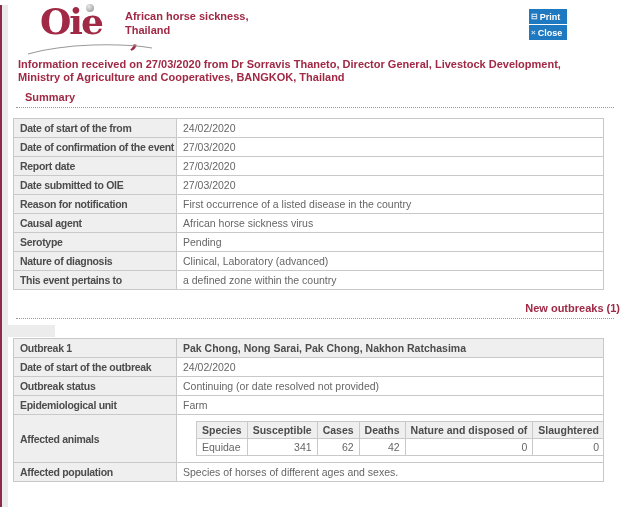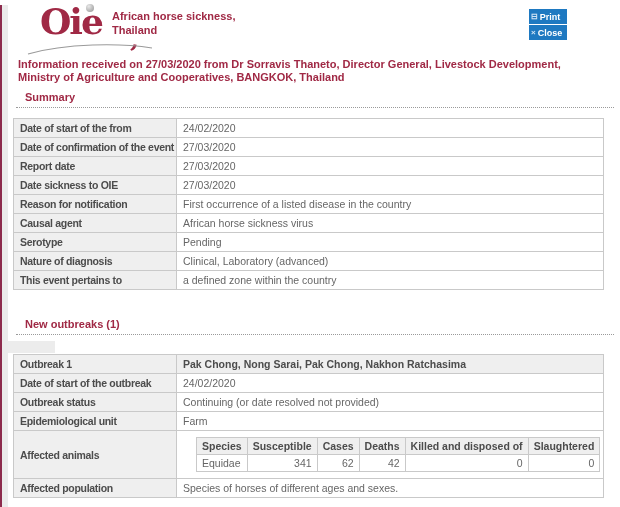--- a/index.html
+++ b/index.html
@@ -29,21 +29,21 @@
     transform:rotate(12deg);
   }
   .globe {
     position:absolute; left:46px; top:3px; width:8px; height:8px;
     border-radius:50%;
     background:radial-gradient(circle at 35% 30%, #e8e8e8 0%, #b5b5b5 60%, #8f8f8f 100%);
   }
   .swoosh { position:absolute; left:-14px; top:40px; }
 
   .title {
-    position:absolute; left:104px; top:9px;
+    position:absolute; left:117px; top:9px;
     color:#a02945; font-weight:bold; font-size:11px; line-height:14px;
   }
 
   .btn-stack { position:absolute; left:521px; top:9px; width:40px; }
   .btn {
     display:flex; align-items:center; gap:2px;
     width:38px; height:15px; margin-bottom:1px; padding:0 2px;
     background:#1e79c1; border:none; color:#ffffff;
     font-family:"Liberation Sans",sans-serif;
     font-size:9px; font-weight:bold; cursor:pointer; box-sizing:border-box;
@@ -142,21 +142,21 @@
       </tr>
       <tr>
         <td class="lbl">Date of confirmation of the event</td>
         <td class="val">27/03/2020</td>
       </tr>
       <tr>
         <td class="lbl">Report date</td>
         <td class="val">27/03/2020</td>
       </tr>
       <tr>
-        <td class="lbl">Date sickness to OIE</td>
+        <td class="lbl">Date submitted to OIE</td>
         <td class="val">27/03/2020</td>
       </tr>
       <tr>
         <td class="lbl">Reason for notification</td>
         <td class="val">First occurrence of a listed disease in the country</td>
       </tr>
       <tr>
         <td class="lbl">Causal agent</td>
         <td class="val">African horse sickness virus</td>
       </tr>
@@ -168,21 +168,21 @@
         <td class="lbl">Nature of diagnosis</td>
         <td class="val">Clinical, Laboratory (advanced)</td>
       </tr>
       <tr>
         <td class="lbl">This event pertains to</td>
         <td class="val">a defined zone within the country</td>
       </tr>
     </tbody>
   </table>
 
-  <div class="section-heading" style="margin-top:28px;">New outbreaks (1)</div>
+  <div class="section-heading" style="margin-top:12px;text-align:right;">New outbreaks (1)</div>
   <div class="dotted"></div>
   <div class="spacer-box"></div>
 
   <table class="kv" style="margin-top:1px;">
     <tbody>
       <tr class="hdr">
         <td class="lbl">Outbreak 1</td>
         <td class="val" style="background:#efefef;font-weight:bold;color:#4c4c4c;">Pak Chong, Nong Sarai, Pak Chong, Nakhon Ratchasima</td>
       </tr>
       <tr>
@@ -201,21 +201,21 @@
       <tr>
         <td class="lbl">Affected animals</td>
         <td class="val animals-cell">
           <table class="nested">
             <thead>
               <tr>
                 <th class="w-species">Species</th>
                 <th class="w-susc">Susceptible</th>
                 <th class="w-cases">Cases</th>
                 <th class="w-deaths">Deaths</th>
-                <th class="w-killed">Killed and disposed of</th>
+                <th class="w-killed">Nature and disposed of</th>
                 <th class="w-slau">Slaughtered</th>
               </tr>
             </thead>
             <tbody>
               <tr>
                 <td>Equidae</td>
                 <td class="num">341</td>
                 <td class="num">62</td>
                 <td class="num">42</td>
                 <td class="num">0</td>

